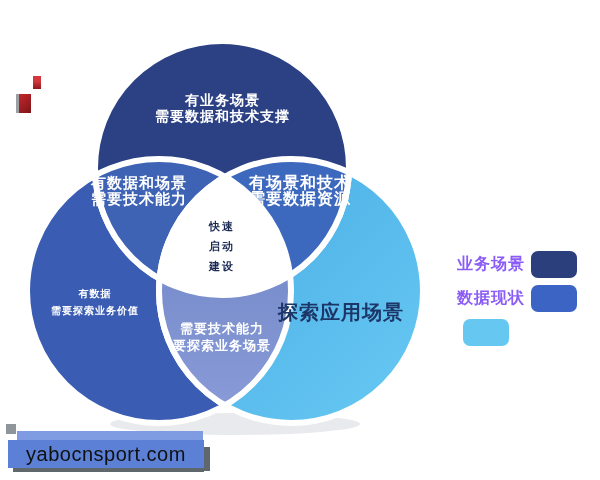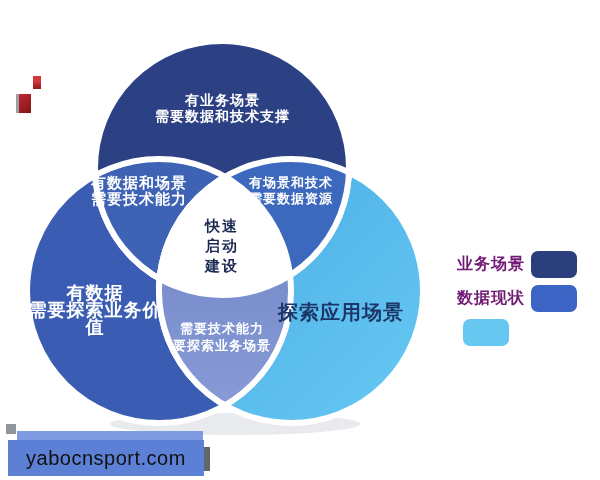--- a/index.html
+++ b/index.html
@@ -5,38 +5,38 @@
   html,body{margin:0;padding:0;background:#fff;}
   .stage{
     position:relative;width:600px;height:480px;background:#ffffff;overflow:hidden;
     font-family:"Liberation Sans","DejaVu Sans",sans-serif;
   }
   .venn-svg{position:absolute;left:0;top:0;}
   .vlabel{position:absolute;text-align:center;font-weight:bold;color:#ffffff;letter-spacing:1px;}
   .vlabel .line{display:block;}
   #lbl-top{left:120px;top:92px;width:205px;font-size:14px;line-height:16px;}
   #lbl-ovl-left{left:74px;top:175px;width:130px;font-size:15px;line-height:16px;}
-  #lbl-ovl-right{left:226px;top:175px;width:130px;font-size:13px;line-height:16px;}
-  #lbl-center{left:172px;top:216px;width:100px;font-size:15px;line-height:20px;color:#1b2a52;letter-spacing:2px;}
-  #lbl-left{left:25px;top:285px;width:140px;font-size:18px;line-height:17px;}
+  #lbl-ovl-right{left:235px;top:175px;width:130px;font-size:16px;line-height:16px;}
+  #lbl-center{left:172px;top:216px;width:100px;font-size:11px;line-height:20px;color:#1b2a52;letter-spacing:2px;}
+  #lbl-left{left:25px;top:285px;width:140px;font-size:10px;line-height:17px;}
   #lbl-right{left:276px;top:299px;width:130px;font-size:20px;color:#1c3668;}
   #lbl-ovl-bottom{left:155px;top:320px;width:134px;font-size:13px;line-height:17px;}
 
   .legend{position:absolute;left:457px;top:251px;}
   .legend-row{display:flex;align-items:center;margin-bottom:7px;}
-  .legend-label{font-size:16px;font-weight:bold;color:#701a75;width:68px;letter-spacing:1px;}
+  .legend-label{font-size:16px;font-weight:bold;color:#8b5cf6;width:68px;letter-spacing:1px;}
   .legend-swatch{width:46px;height:27px;border-radius:7px;margin-left:6px;}
 
   .watermark{position:absolute;left:6px;top:423px;width:210px;height:52px;}
   .wm-corner{position:absolute;left:0;top:1px;width:10px;height:10px;background:#8f969b;}
   .wm-strip{position:absolute;left:11px;top:8px;width:186px;height:10px;background:#7f9ce2;}
   .wm-shadow-r{position:absolute;left:198px;top:24px;width:6px;height:24px;background:#5d676c;}
   .wm-shadow-b{position:absolute;left:7px;top:45px;width:191px;height:4px;background:#5d676c;}
   .wm-body{
-    position:absolute;left:2px;top:17px;width:196px;height:36px;background:#5b80d5;
+    position:absolute;left:2px;top:17px;width:196px;height:28px;background:#5b80d5;
     display:flex;align-items:center;justify-content:center;
     font-size:20px;color:#101010;letter-spacing:0.5px;
   }
   .red-mark-1{position:absolute;left:33px;top:76px;width:8px;height:13px;
     background:linear-gradient(#d4373c 40%,#8f181d);}
   .red-mark-2{position:absolute;left:16px;top:94px;width:12px;height:19px;
     background:linear-gradient(135deg,#c4282e,#7e1418);border-left:3px solid #9aa0a4;}
 </style>
 </head>
 <body>

